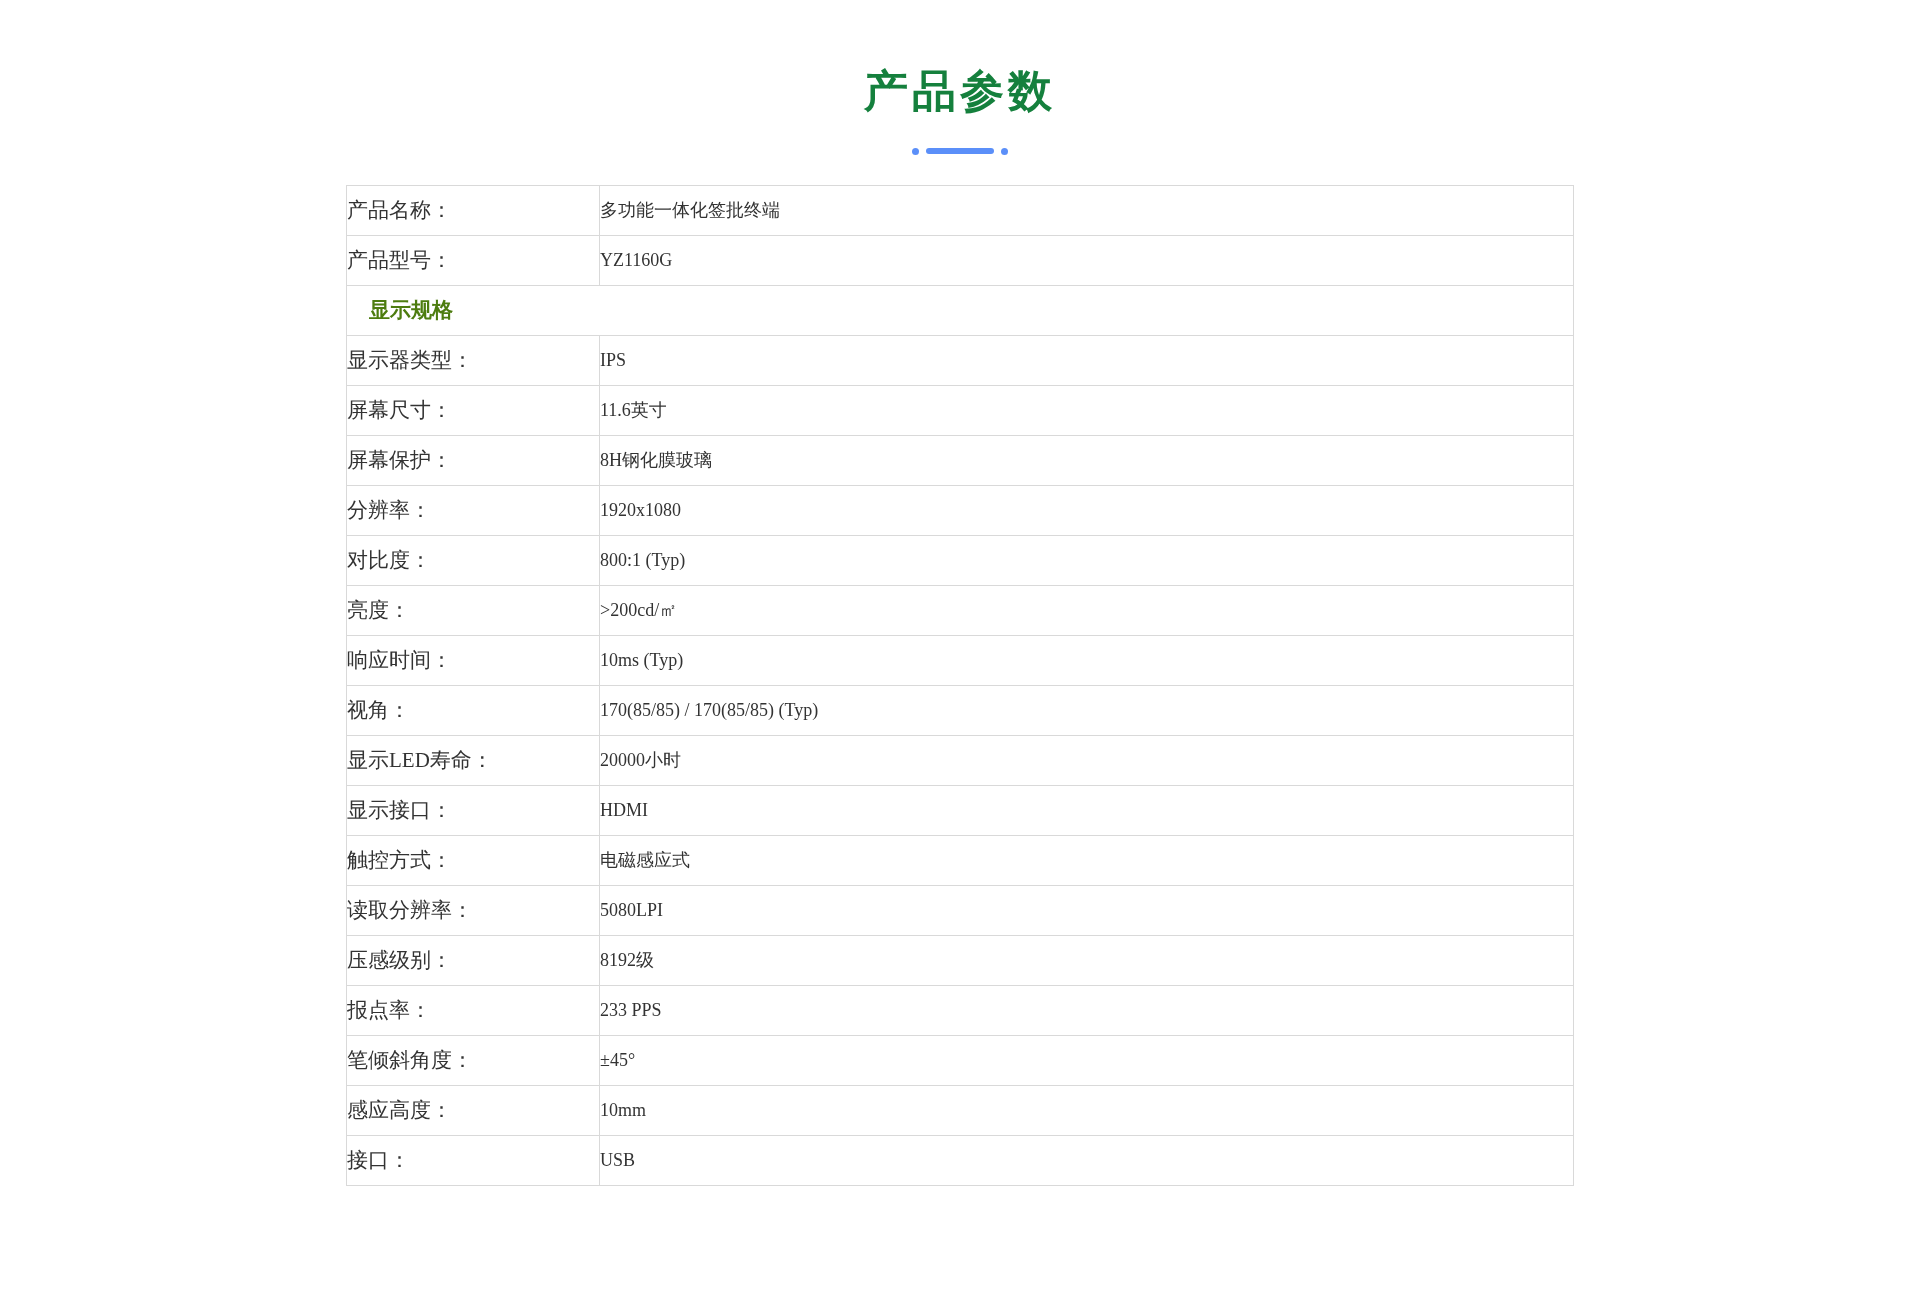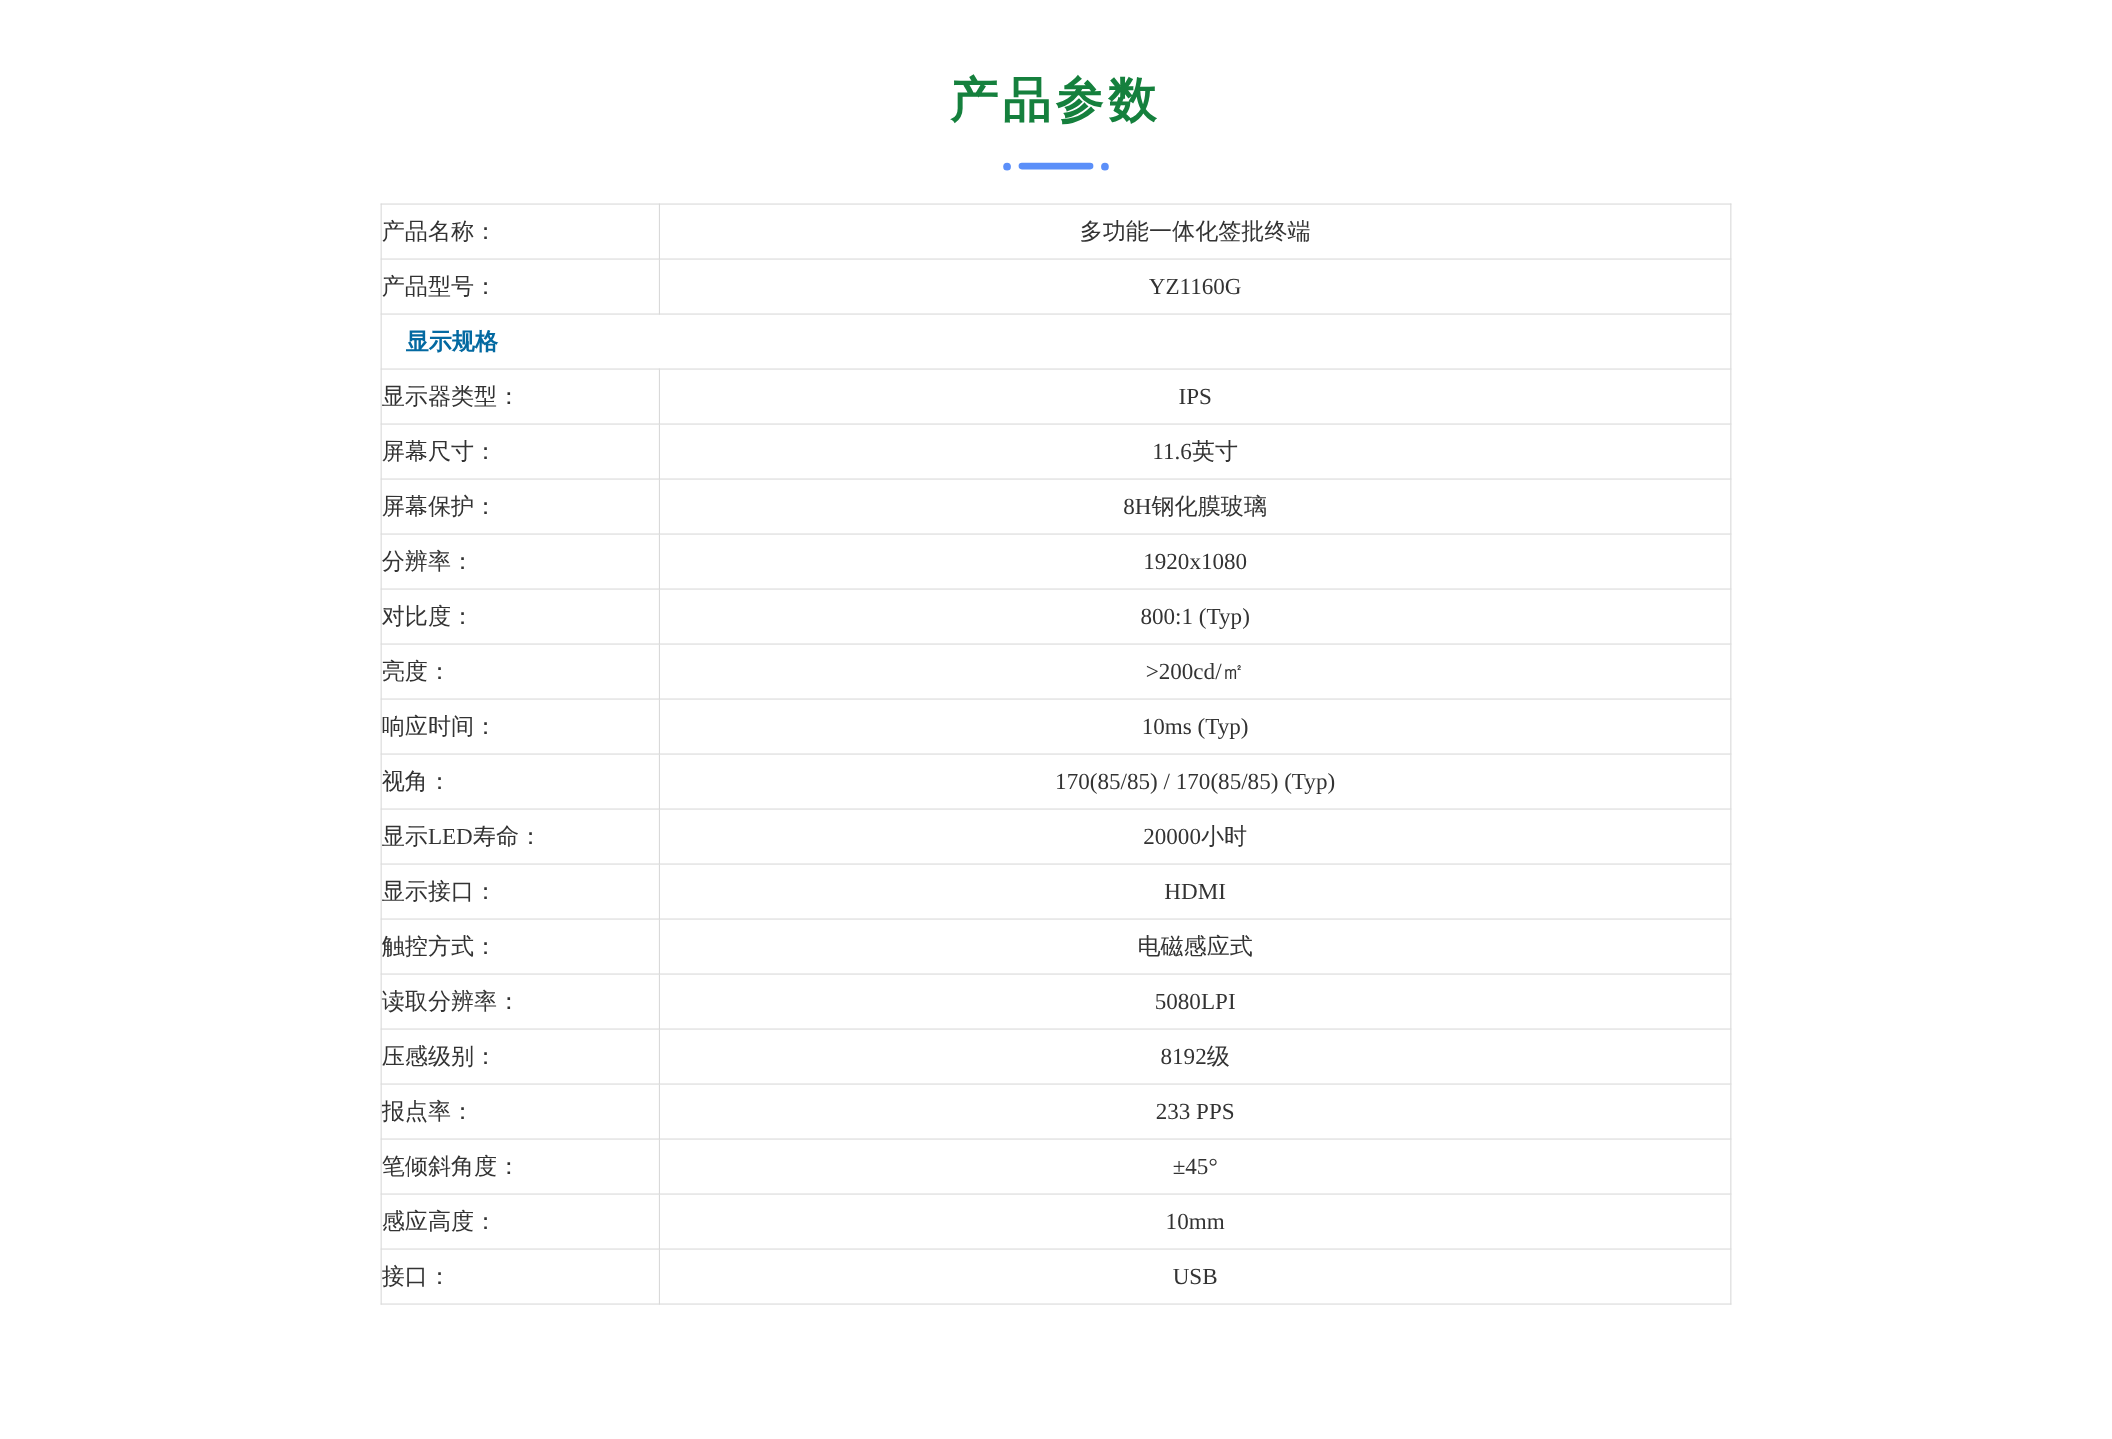--- a/index.html
+++ b/index.html
@@ -68,29 +68,28 @@
     font-family: Liberation Serif, serif;
   }
   td.label {
     width: 253px;
     padding-left: 22px;
     font-size: 21px;
     color: #333333;
     white-space: nowrap;
   }
   td.value {
-    text-align: center;
-    font-size: 21px;
+    font-size: 18px;
     color: #333333;
   }
   tr.section td {
     font-weight: bold;
     padding-left: 22px;
     font-size: 21px;
-    color: #0369a1;
+    color: #4d7c0f;
   }
 </style>
 </head>
 <body>
 
 <div class="page">
 
   <h1 class="title">产品参数</h1>
 
   <div class="divider">

